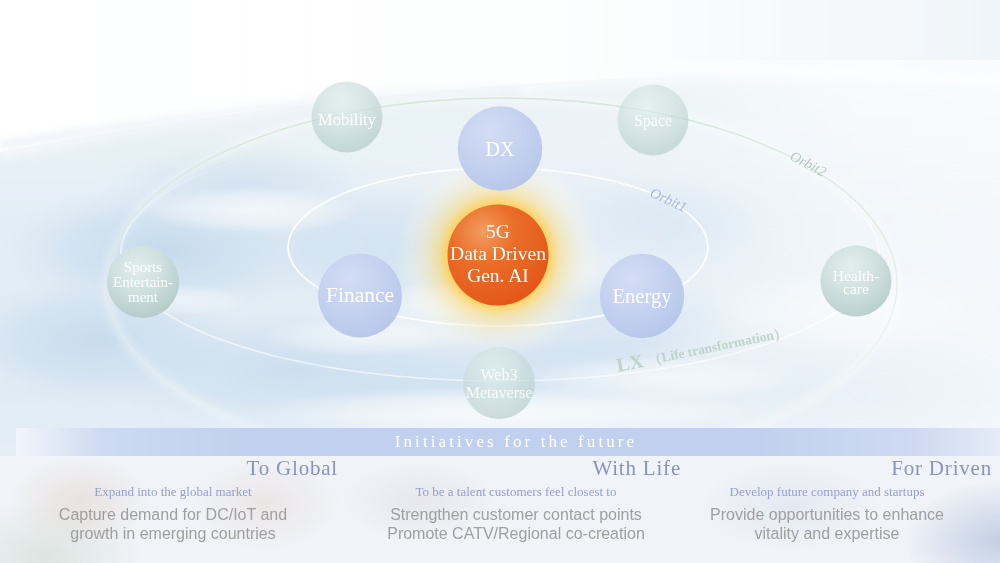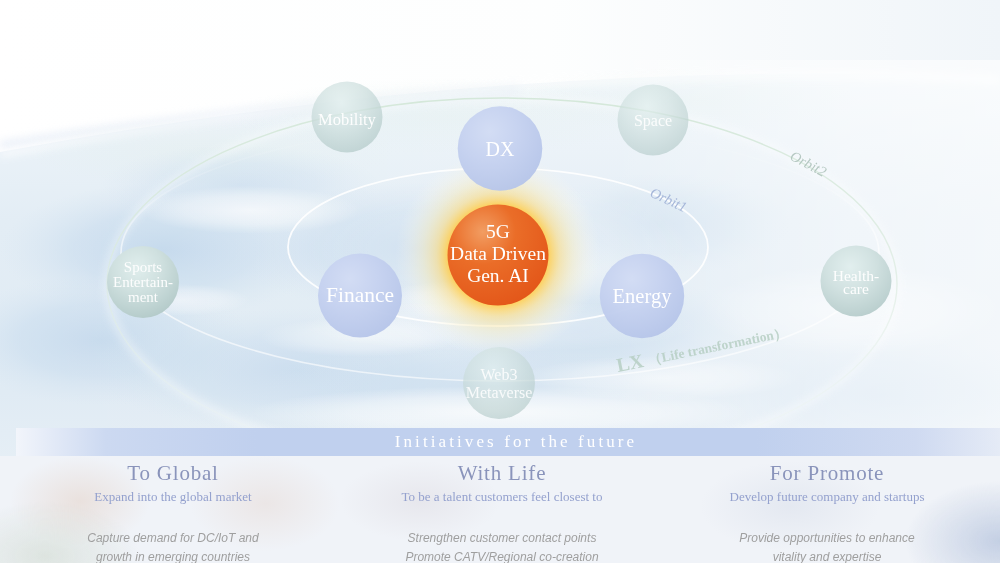--- a/index.html
+++ b/index.html
@@ -6,23 +6,23 @@
   #stage{position:relative;width:1000px;height:563px;overflow:hidden;background:#ffffff;
          font-family:"Liberation Serif", serif;}
   #topsvg{position:absolute;left:0;top:0;filter:blur(0.4px);}
   #banner,#bottom{filter:blur(0.3px);}
   #banner{position:absolute;left:0;top:428px;width:1000px;height:28px;
     background:linear-gradient(90deg,#f2f5fb 0%,#ccd9f1 9%,#c0d0ee 24%,#c0d0ee 74%,#cfdaf1 90%,#e9eef7 100%);
     text-align:center;color:#ffffff;font-size:17px;line-height:28px;letter-spacing:3.1px;margin-left:16px;}
   #bottom{position:absolute;left:0;top:456px;width:1000px;height:107px;background:#f0f3f8;}
   #bottom .ph{position:absolute;border-radius:50%;}
   .col{position:absolute;top:0;width:330px;text-align:center;}
-  .h1{font-size:21px;color:#8a94bb;margin-top:5px;line-height:24px;letter-spacing:0.8px;}
+  .h1{font-size:21px;color:#8a94bb;line-height:24px;letter-spacing:0.8px;text-align:right;}
   .h2{font-size:13px;color:#94a1ce;line-height:23px;white-space:nowrap;}
-  .bd{font-family:"Liberation Sans",sans-serif;font-size:12px;color:#9f9f9f;line-height:19px;margin-top:21px;white-space:nowrap;font-style:italic;}
+  .bd{font-family:"Liberation Sans",sans-serif;font-size:16px;color:#9f9f9f;line-height:19px;margin-top:2px;white-space:nowrap;}
 </style>
 </head>
 <body>
 <div id="stage">
 <svg id="topsvg" width="1000" height="563" viewBox="0 0 1000 563">
   <defs>
     <linearGradient id="skyTop" x1="0" y1="0" x2="1" y2="0">
       <stop offset="0" stop-color="#ffffff"></stop>
       <stop offset="0.55" stop-color="#fdfefe"></stop>
       <stop offset="1" stop-color="#f0f5f9"></stop>
@@ -179,24 +179,24 @@
   <div class="ph" style="left:190px;top:0px;width:150px;height:95px;background:radial-gradient(closest-side,rgba(226,206,196,0.35),rgba(226,206,196,0))"></div>
   <div class="ph" style="left:-50px;top:45px;width:190px;height:110px;background:radial-gradient(closest-side,rgba(198,210,194,0.45),rgba(198,210,194,0))"></div>
   <div class="ph" style="left:700px;top:5px;width:180px;height:90px;background:radial-gradient(closest-side,rgba(200,208,224,0.3),rgba(200,208,224,0))"></div>
   <div class="ph" style="left:905px;top:25px;width:190px;height:120px;background:radial-gradient(closest-side,rgba(152,172,208,0.5),rgba(152,172,208,0))"></div>
   <div class="ph" style="left:340px;top:5px;width:160px;height:80px;background:radial-gradient(closest-side,rgba(210,203,210,0.3),rgba(210,203,210,0))"></div>
   <div class="col" style="left:8px;">
     <div class="h1">To Global</div>
     <div class="h2">Expand into the global market</div>
     <div class="bd">Capture demand for DC/IoT and<br>growth in emerging countries</div>
   </div>
-  <div class="col" style="left:337px;">
+  <div class="col" style="left:351px;">
     <div class="h1">With Life</div>
     <div class="h2">To be a talent customers feel closest to</div>
     <div class="bd">Strengthen customer contact points<br>Promote CATV/Regional co-creation</div>
   </div>
   <div class="col" style="left:662px;">
-    <div class="h1">For Promote</div>
+    <div class="h1">For Driven</div>
     <div class="h2">Develop future company and startups</div>
     <div class="bd">Provide opportunities to enhance<br>vitality and expertise</div>
   </div>
 </div>
 </div>
 
 </body></html>

